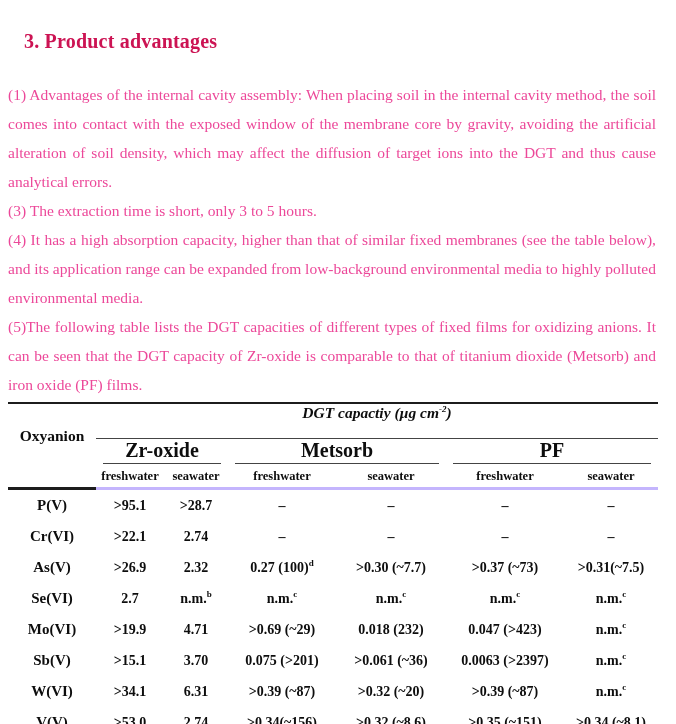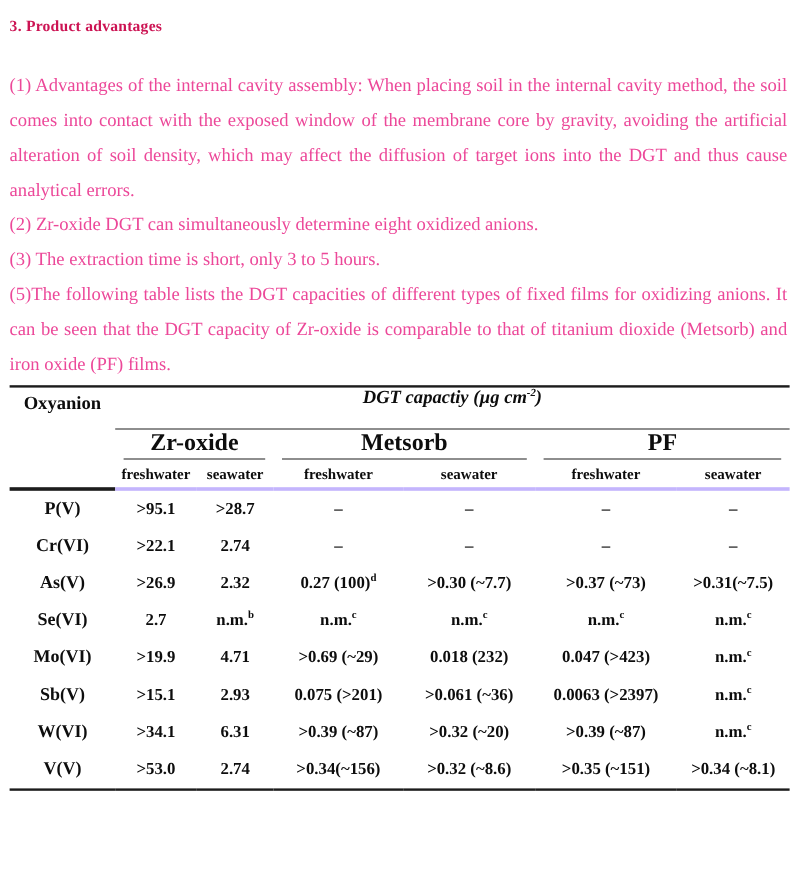--- a/index.html
+++ b/index.html
@@ -3,38 +3,38 @@
 <meta charset="utf-8">
 <style>
   html, body { margin: 0; padding: 0; background: #ffffff; }
   body {
     width: 676px; height: 724px; overflow: hidden;
     font-family: "Liberation Serif", "DejaVu Serif", serif;
     color: #111111;
   }
   .page { padding: 14px 20px 0 8px; }
   .heading {
-    margin: 0; font-size: 13px; font-weight: bold;
+    margin: 16px; font-size: 20px; font-weight: bold;
     color: #cc1353; letter-spacing: 0.2px;
   }
   .body-text { margin-top: 27px; }
   .para {
     margin: 0; font-size: 15.5px; line-height: 29px;
     text-align: justify; color: #ec4899;
   }
   table.tbl {
     width: 650px; margin-top: 3px;
     border-collapse: separate; border-spacing: 0;
     border-top: 2px solid #1c1c1c;
     font-weight: bold; color: #0d0d0d;
   }
   .tbl th, .tbl td { padding: 0; font-weight: bold; }
   th.c-oxy {
     vertical-align: top; text-align: center;
-    font-size: 15.5px; padding-top: 5px;
+    font-size: 15.5px; padding-top: 23px;
     border-bottom: 3px solid #1c1c1c;
   }
   tr.r1 th.span-h { height: 27px; vertical-align: bottom; }
   .span-h .u-full {
     border-bottom: 1.5px solid #444444;
     text-align: center; font-size: 15.5px; padding-bottom: 16px; font-style: italic;
   }
   tr.r2 th { height: 21px; vertical-align: bottom; }
   .u-grp {
     border-bottom: 1.5px solid #444444;
@@ -54,22 +54,22 @@
   sup { font-size: 9px; line-height: 0; }
 </style>
 </head>
 <body>
 
 <div class="page">
   <h1 class="heading">3. Product advantages</h1>
 
   <div class="body-text">
     <p class="para">(1) Advantages of the internal cavity assembly: When placing soil in the internal cavity method, the soil comes into contact with the exposed window of the membrane core by gravity, avoiding the artificial alteration of soil density, which may affect the diffusion of target ions into the DGT and thus cause analytical errors.</p>
-    <p class="para">(2) Zr-oxide DGT can simultaneously determine eight oxidized anions.</p>
     <p class="para">(3) The extraction time is short, only 3 to 5 hours.</p>
+    <p class="para">(4) It has a high absorption capacity, higher than that of similar fixed membranes (see the table below), and its application range can be expanded from low-background environmental media to highly polluted environmental media.</p>
     <p class="para">(5)The following table lists the DGT capacities of different types of fixed films for oxidizing anions. It can be seen that the DGT capacity of Zr-oxide is comparable to that of titanium dioxide (Metsorb) and iron oxide (PF) films.</p>
   </div>
 
   <table class="tbl">
     <colgroup>
       <col style="width:88px">
         <col style="width:68px">
         <col style="width:64px">
       <col style="width:108px">
         <col style="width:110px">
@@ -145,21 +145,21 @@
           <td>&gt;19.9</td>
           <td>4.71</td>
           <td>&gt;0.69 (~29)</td>
           <td>0.018  (232)</td>
           <td>0.047 (&gt;423)</td>
           <td>n.m.<sup>c</sup></td>
         </tr>
         <tr>
           <td class="oxy">Sb(V)</td>
           <td>&gt;15.1</td>
-          <td>2.93</td>
+          <td>3.70</td>
           <td>0.075 (&gt;201)</td>
           <td>&gt;0.061 (~36)</td>
           <td>0.0063 (&gt;2397)</td>
           <td>n.m.<sup>c</sup></td>
         </tr>
         <tr>
           <td class="oxy">W(VI)</td>
           <td>&gt;34.1</td>
           <td>6.31</td>
           <td>&gt;0.39 (~87)</td>

